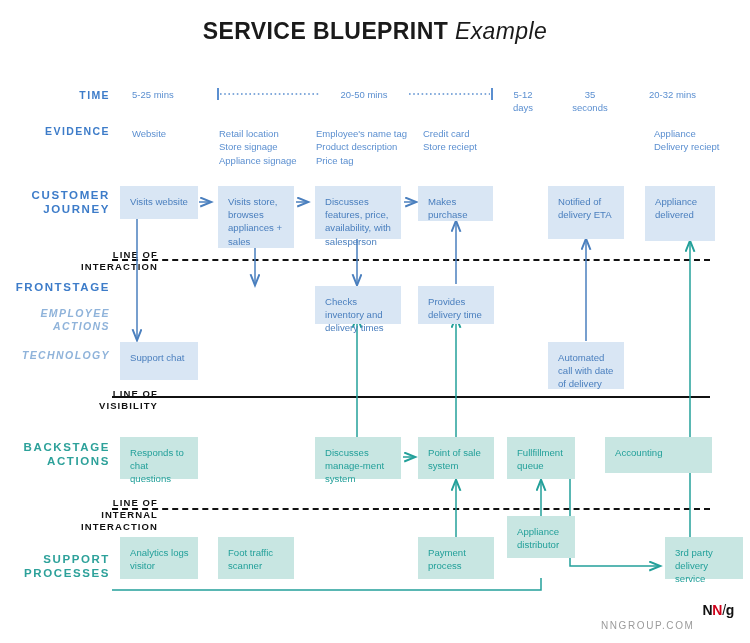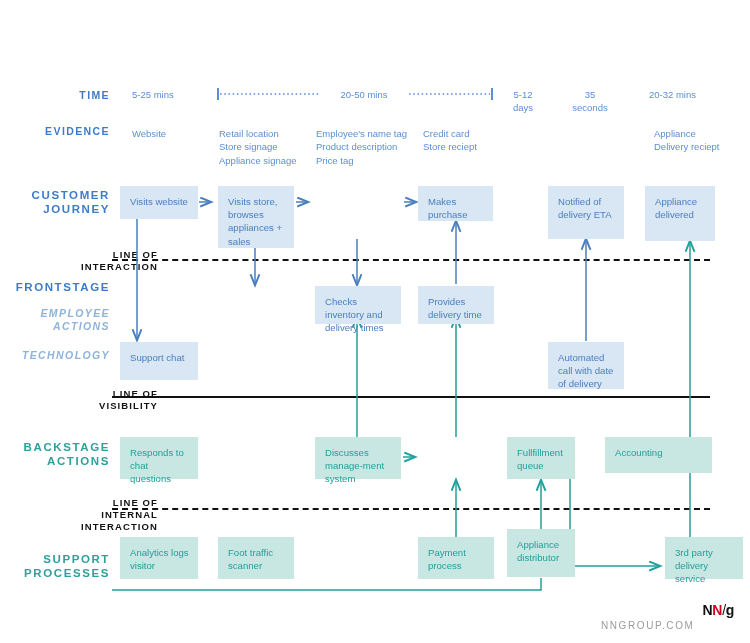--- a/index.html
+++ b/index.html
@@ -56,20 +56,24 @@
   .foot .dom{font-size:10px;letter-spacing:1.6px;color:#9b9b9b;margin-top:32px;}
   .foot .logo{font-size:14px;font-weight:bold;letter-spacing:-.3px;color:#111;}
   .foot .logo .r{color:#d0021b;}
   .foot .logo .sl{font-weight:normal;color:#111;}
 </style>
 </head>
 <body>
 
 <div id="stage">
 
+  <div class="title">
+    <span class="strong">SERVICE BLUEPRINT</span>
+    <span class="ital">Example</span>
+  </div>
 
   <div class="rail blue tiny" style="left:10px;top:89px;width:100px;">TIME</div>
   <div class="rail blue tiny" style="left:10px;top:125px;width:100px;">EVIDENCE</div>
   <div class="rail sect blue" style="left:0px;top:188px;width:110px;">CUSTOMER
 JOURNEY</div>
   <div class="rail line" style="left:0px;top:249px;width:110px;">LINE OF
 INTERACTION</div>
   <div class="rail sect blue" style="left:0px;top:280px;width:110px;">FRONTSTAGE</div>
   <div class="rail soft" style="left:0px;top:307px;width:110px;">EMPLOYEE
 ACTIONS</div>
@@ -147,39 +151,41 @@
       <line x1="403" y1="457" x2="415" y2="457" marker-end="url(#at)"></line>
 
       <path d="M570 453 L570 566 L660 566" marker-end="url(#at)"></path>
 
       <path d="M541 578 L541 590 L112 590"></path>
     </g>
   </svg>
 
   <div class="box blue" style="left:120px;top:186px;width:78px;height:33px;">Visits website</div>
   <div class="box blue" style="left:218px;top:186px;width:76px;height:62px;">Visits store, browses appliances + sales</div>
+  <div class="box blue" style="left:315px;top:186px;width:86px;height:53px;">Discusses features, price, availability, with salesperson</div>
   <div class="box blue" style="left:418px;top:186px;width:75px;height:35px;">Makes purchase</div>
   <div class="box blue" style="left:548px;top:186px;width:76px;height:53px;">Notified of delivery ETA</div>
   <div class="box blue" style="left:645px;top:186px;width:70px;height:55px;">Appliance delivered</div>
 
   <div class="box blue" style="left:315px;top:286px;width:86px;height:38px;">Checks inventory and delivery times</div>
   <div class="box blue" style="left:418px;top:286px;width:76px;height:38px;">Provides delivery time</div>
 
   <div class="box blue" style="left:120px;top:342px;width:78px;height:38px;">Support chat</div>
   <div class="box blue" style="left:548px;top:342px;width:76px;height:47px;">Automated call with date of delivery</div>
 
   <div class="box teal" style="left:120px;top:437px;width:78px;height:42px;">Responds to chat questions</div>
   <div class="box teal" style="left:315px;top:437px;width:86px;height:42px;">Discusses manage-ment system</div>
+  <div class="box teal" style="left:418px;top:437px;width:76px;height:42px;">Point of sale system</div>
   <div class="box teal" style="left:507px;top:437px;width:68px;height:42px;">Fullfillment queue</div>
   <div class="box teal" style="left:605px;top:437px;width:107px;height:36px;">Accounting</div>
 
   <div class="box teal" style="left:120px;top:537px;width:78px;height:42px;">Analytics logs visitor</div>
   <div class="box teal" style="left:218px;top:537px;width:76px;height:42px;">Foot traffic scanner</div>
   <div class="box teal" style="left:418px;top:537px;width:76px;height:42px;">Payment process</div>
-  <div class="box teal" style="left:507px;top:529px;width:68px;height:48px;">Appliance distributor</div>
+  <div class="box teal" style="left:507px;top:516px;width:68px;height:42px;">Appliance distributor</div>
   <div class="box teal" style="left:665px;top:537px;width:78px;height:42px;">3rd party delivery service</div>
 
   <svg class="wires" viewBox="0 0 750 643">
     <g stroke="#5b8fd0">
       <line x1="218" y1="88" x2="218" y2="100" stroke-width="2"></line>
       <line x1="492" y1="88" x2="492" y2="100" stroke-width="2"></line>
       <line x1="220" y1="94" x2="490" y2="94" stroke-width="1.6" stroke-dasharray="1.6 2.6"></line>
     </g>
   </svg>
 

